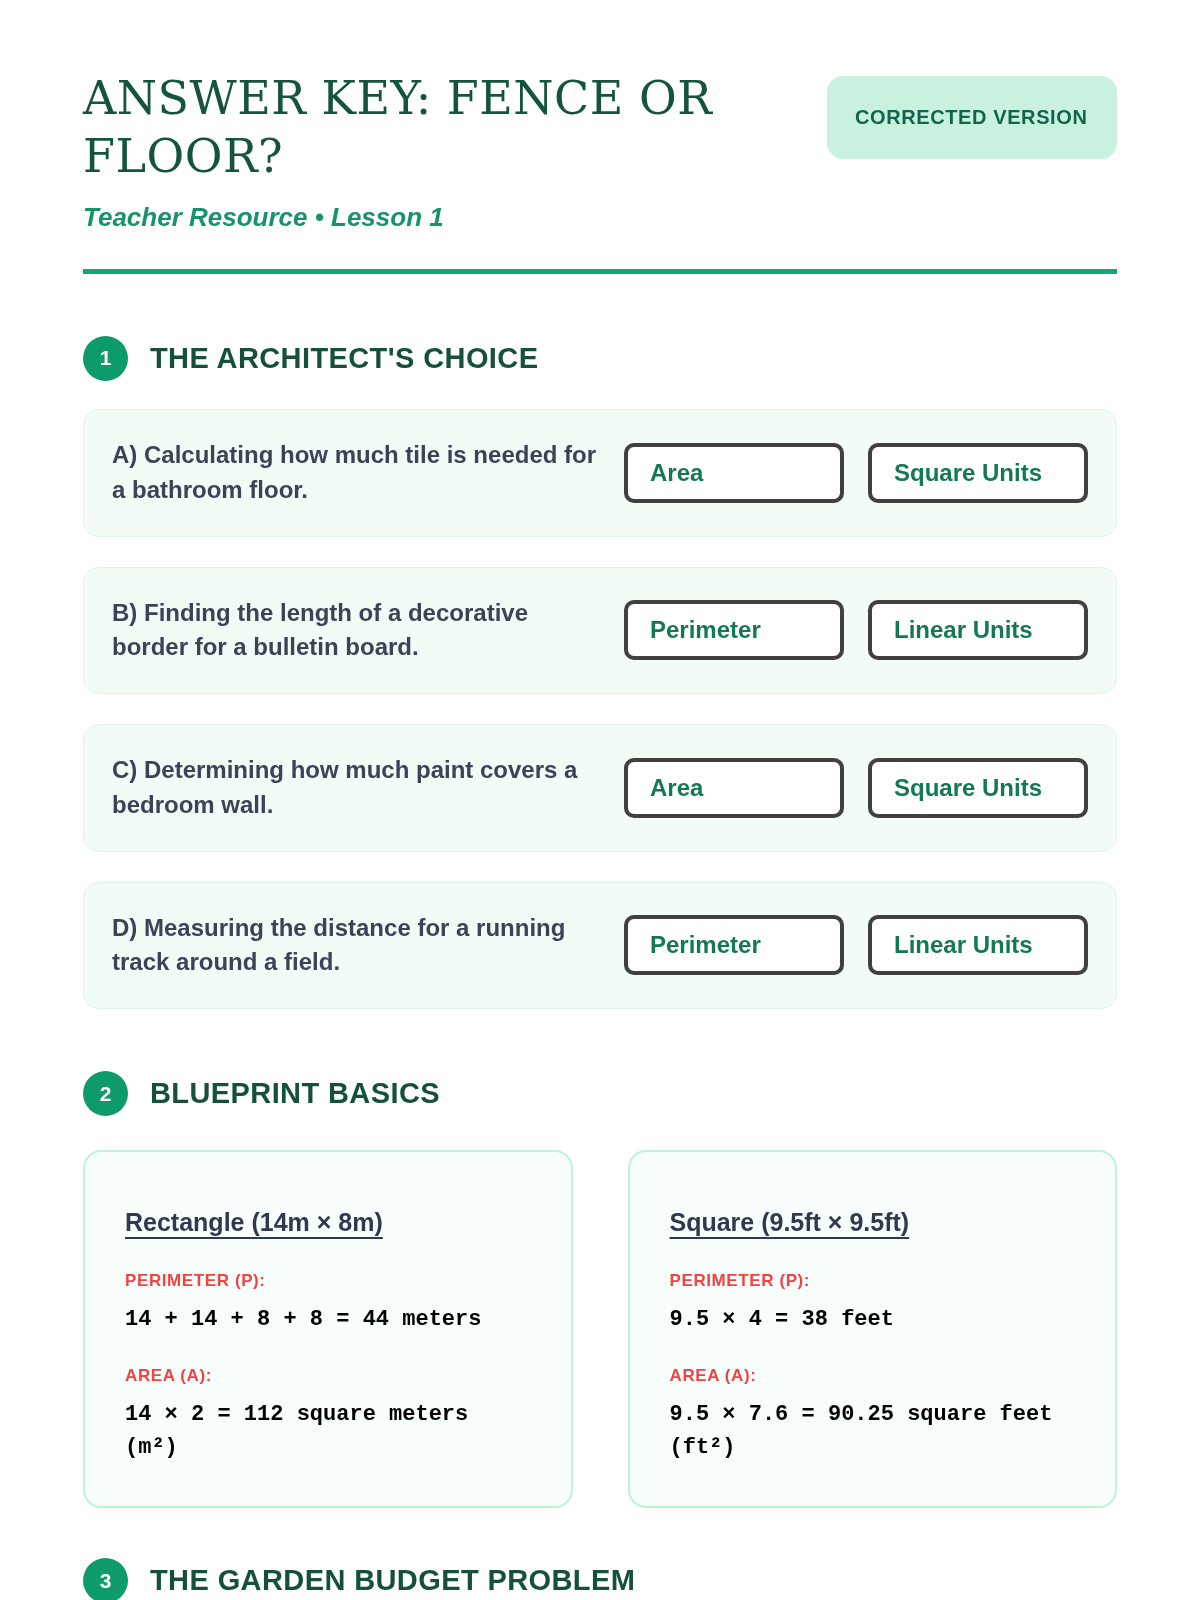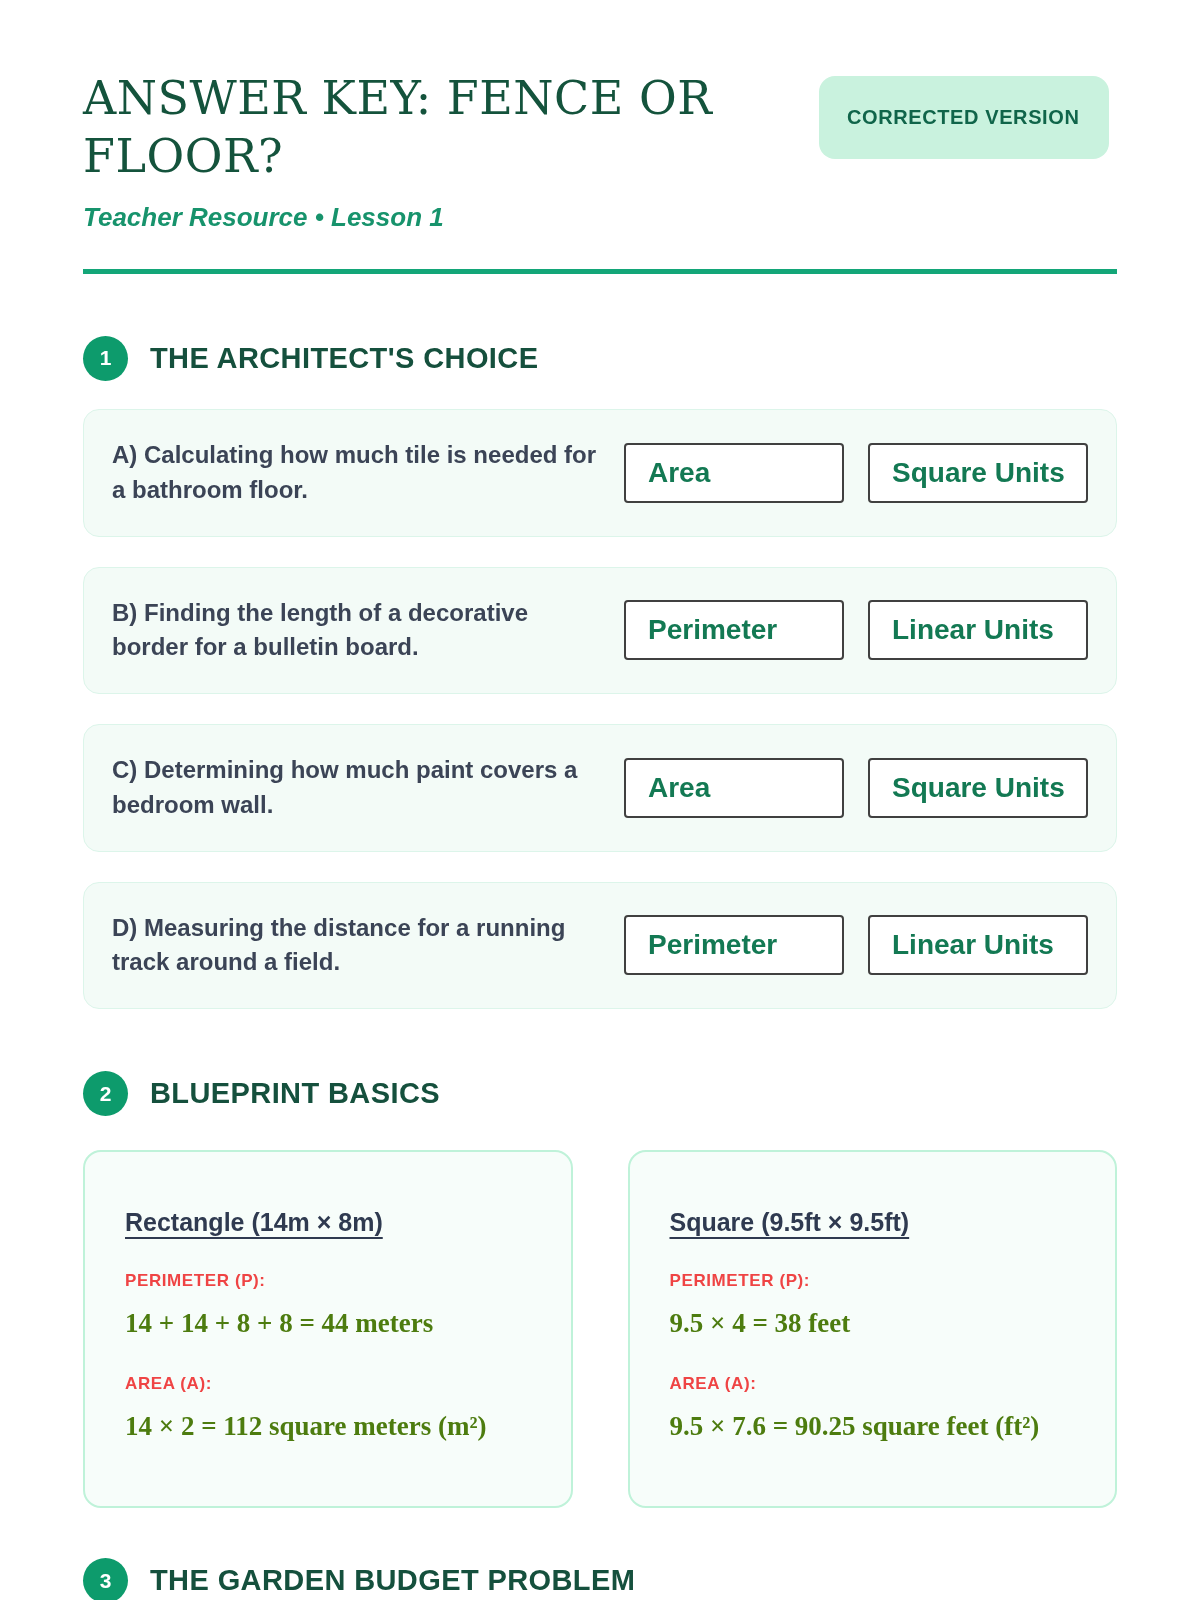--- a/index.html
+++ b/index.html
@@ -16,21 +16,21 @@
   .page-title {
     font-family: "DejaVu Serif", serif;
     font-weight: normal;
     font-size: 46px;
     line-height: 1.26;
     color: #14533c;
     max-width: 700px;
     letter-spacing: 0.5px;
   }
   .corrected-badge {
-    position: absolute; top: 6px; right: 8px;
+    position: absolute; top: 6px; right: 0;
     width: 290px;
     background: #c9f2de;
     color: #10654a;
     border-radius: 16px;
     padding: 22px 28px;
     font-size: 20px;
     font-weight: bold;
     letter-spacing: 0.6px;
     line-height: 1.95;
   }
@@ -81,25 +81,25 @@
     width: 490px;
     font-size: 24px;
     line-height: 1.45;
     color: #3b4456;
     font-weight: bold;
   }
   .qa-answers { display: flex; gap: 24px; }
   .answer-box {
     width: 220px; height: 60px;
     background: #ffffff;
-    border: 2px solid #404040;
-    border-radius: 4px;
+    border: 4px solid #404040;
+    border-radius: 10px;
     display: flex; align-items: center;
     padding-left: 22px;
-    font-size: 28px; font-weight: bold;
+    font-size: 24px; font-weight: bold;
     color: #137953;
   }
 
   
   .bp-grid {
     margin-top: 34px;
     display: grid;
     grid-template-columns: 1fr 1fr;
     gap: 55px;
   }
@@ -117,25 +117,25 @@
     text-underline-offset: 6px;
     text-decoration-thickness: 2px;
     margin-bottom: 34px;
   }
   .bp-label {
     font-size: 17px; font-weight: bold;
     color: #ef4444; letter-spacing: 0.6px;
     margin-bottom: 12px;
   }
   .bp-formula {
-    font-family: Liberation Serif, serif;
-    font-weight: bold;
-    font-size: 27px;
+    font-family: Liberation Mono, monospace;
+    font-weight: bold;
+    font-size: 22px;
     line-height: 1.5;
-    color: #4d7c0f;
+    color: #000000;
     margin-bottom: 30px;
     max-width: 430px;
   }
   .bp-formula:last-child { margin-bottom: 0; }
 </style>
 </head>
 <body>
 
 <div class="page">
 

